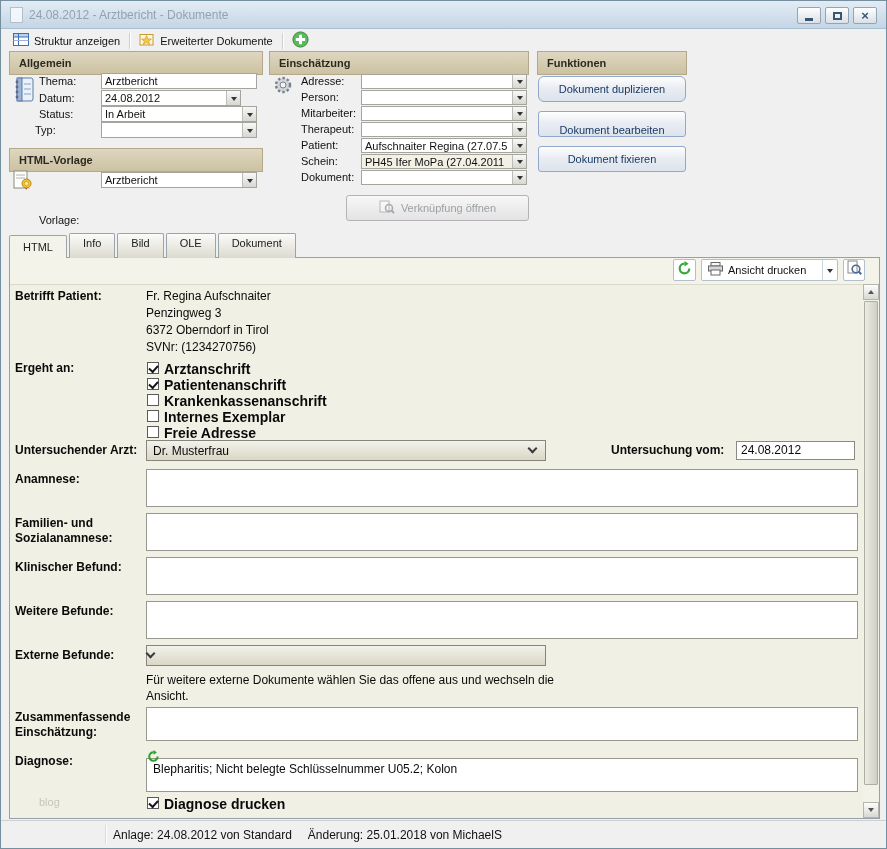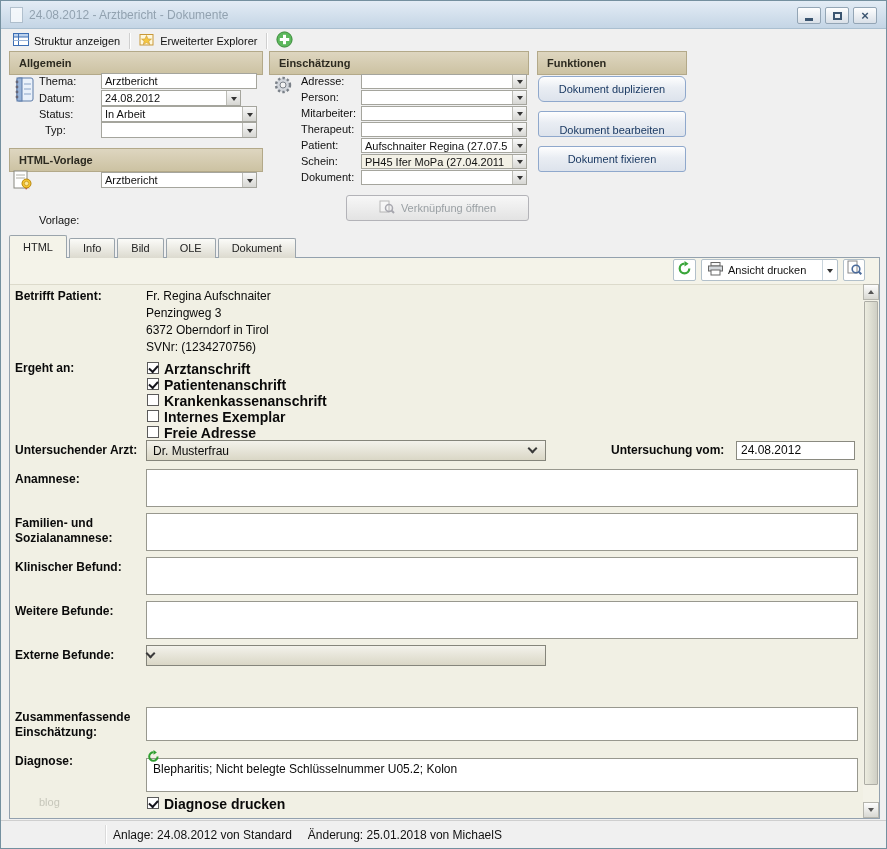--- a/index.html
+++ b/index.html
@@ -42,21 +42,21 @@
     display:flex; align-items:center; justify-content:center; white-space:nowrap; }
   .open-btn { position:absolute; left:345px; top:194px; width:183px; height:26px; border:1px solid #b3b3b8; border-radius:3px;
     background:linear-gradient(#f7f7f7,#e3e3e3); color:#9aa0a4; font-size:11px;
     display:flex; align-items:center; justify-content:center; gap:6px; white-space:nowrap; }
 
   
   .content { position:absolute; left:8px; top:256px; width:871px; height:562px; background:#f1f0e4; border:1px solid #93a1ae; }
   .strip { position:absolute; left:9px; top:257px; width:869px; height:27px; background:#f4f3e9; border-bottom:1px solid #dcdacb; }
   .tabstrip { position:absolute; left:8px; top:234px; height:23px; display:flex; align-items:flex-end; z-index:5; }
   .tab { font-size:11px; color:#222; padding:3px 13px 0; background:linear-gradient(#fbfbf8,#dcdacf);
-    border:1px solid #9aa4ac; border-bottom:none; border-radius:2px 2px 0 0; margin-right:2px; height:20px; white-space:nowrap; }
+    border:1px solid #9aa4ac; border-bottom:none; border-radius:2px 2px 0 0; margin-right:2px; height:25px; white-space:nowrap; }
   .tab.active { background:#f4f3e9; height:23px; padding-top:5px; }
 
   .itb-btn { position:absolute; background:#ffffff; border:1px solid #b2c0ca; border-radius:2px;
     display:flex; align-items:center; justify-content:center; z-index:3; }
   .print-btn { justify-content:flex-start; gap:5px; padding-left:6px; font-size:11px; color:#111; }
   .print-btn .dropzone { margin-left:auto; align-self:stretch; width:15px; border-left:1px solid #c9d4dc;
     display:flex; align-items:center; justify-content:center; }
   .print-btn .dropzone::after { content:""; border:3px solid transparent; border-top:4px solid #333; transform:translateY(2px); }
 
   
@@ -123,21 +123,21 @@
             <line x1="0.5" y1="8.5" x2="15.5" y2="8.5" stroke="#9ab4d8"></line>
           </svg></span>
       <span>Struktur anzeigen</span>
     </div>
     <div class="tool-sep"></div>
     <div class="tool-item">
       <span><svg width="16" height="15" viewBox="0 0 16 15">
             <rect x="1" y="2.5" width="13" height="10.5" fill="#fff8dc" stroke="#c89838"></rect>
             <polygon points="7.5,3.5 9,7 12.5,7 9.8,9.2 10.8,12.6 7.5,10.6 4.2,12.6 5.2,9.2 2.5,7 6,7" fill="#f6c740" stroke="#c89838" stroke-width="0.6"></polygon>
           </svg></span>
-      <span>Erweiterter Explorer</span>
+      <span>Erweiterter Dokumente</span>
     </div>
     <div class="tool-sep"></div>
     <div class="tool-item">
       <span><svg width="17" height="17" viewBox="0 0 17 17">
             <circle cx="8.5" cy="8.5" r="7.6" fill="#5cb85c" stroke="#3a8a3a"></circle>
             <rect x="7" y="3.8" width="3" height="9.4" fill="#ffffff"></rect>
             <rect x="3.8" y="7" width="9.4" height="3" fill="#ffffff"></rect>
           </svg></span>
     </div>
   </div>
@@ -167,21 +167,21 @@
     <span class="val">24.08.2012</span>
     <span class="drop"></span>
   </div>
 
   <span class="plabel" style="left:38px;top:107px;">Status:</span>
   <div class="pfield" style="left:100px;top:105px;width:156px;height:16px;">
     <span class="val">In Arbeit</span>
     <span class="drop"></span>
   </div>
 
-  <span class="plabel" style="left:44px;top:123px;">Typ:</span>
+  <span class="plabel" style="left:34px;top:123px;">Typ:</span>
   <div class="pfield" style="left:100px;top:121px;width:156px;height:16px;">
     <span class="val"></span>
     <span class="drop"></span>
   </div>
 
   <div class="panel-hdr" style="left:8px;top:147px;width:254px;">
     <span>HTML-Vorlage</span>
   </div>
   <span class="picon" style="left:11px;top:169px;"><svg width="21" height="21" viewBox="0 0 21 21">
         <rect x="2" y="1" width="13" height="17" fill="#ffffff" stroke="#888880"></rect>
@@ -326,20 +326,21 @@
   <span class="flabel" style="top:559px;">Klinischer Befund:</span>
   <div class="tarea" style="top:556px;height:38px;"><span></span></div>
 
   <span class="flabel" style="top:603px;">Weitere Befunde:</span>
   <div class="tarea" style="top:600px;height:38px;"><span></span></div>
 
   <span class="flabel" style="top:647px;">Externe Befunde:</span>
   <div class="hsel" style="left:145px;top:644px;width:400px;">
     <span class="chev"></span>
   </div>
+  <div class="hint" style="top:671px;">Für weitere externe Dokumente wählen Sie das offene aus und wechseln die Ansicht.</div>
 
   <span class="flabel wrap" style="top:709px;width:132px;">Zusammenfassende Einschätzung:</span>
   <div class="tarea" style="top:706px;height:34px;"><span></span></div>
 
   <span class="flabel" style="top:753px;">Diagnose:</span>
   <span class="diag-icon"><svg width="13" height="13" viewBox="0 0 13 13">
         <path d="M10.6 6.5 A4.2 4.2 0 1 1 6.5 2.3" fill="none" stroke="#2f9e2f" stroke-width="2"></path>
         <polygon points="6.5,0 6.5,4.7 9.9,2.4" fill="#2f9e2f"></polygon>
       </svg></span>
   <div class="tarea" style="top:757px;height:34px;"><span>Blepharitis; Nicht belegte Schlüsselnummer U05.2; Kolon</span></div>

